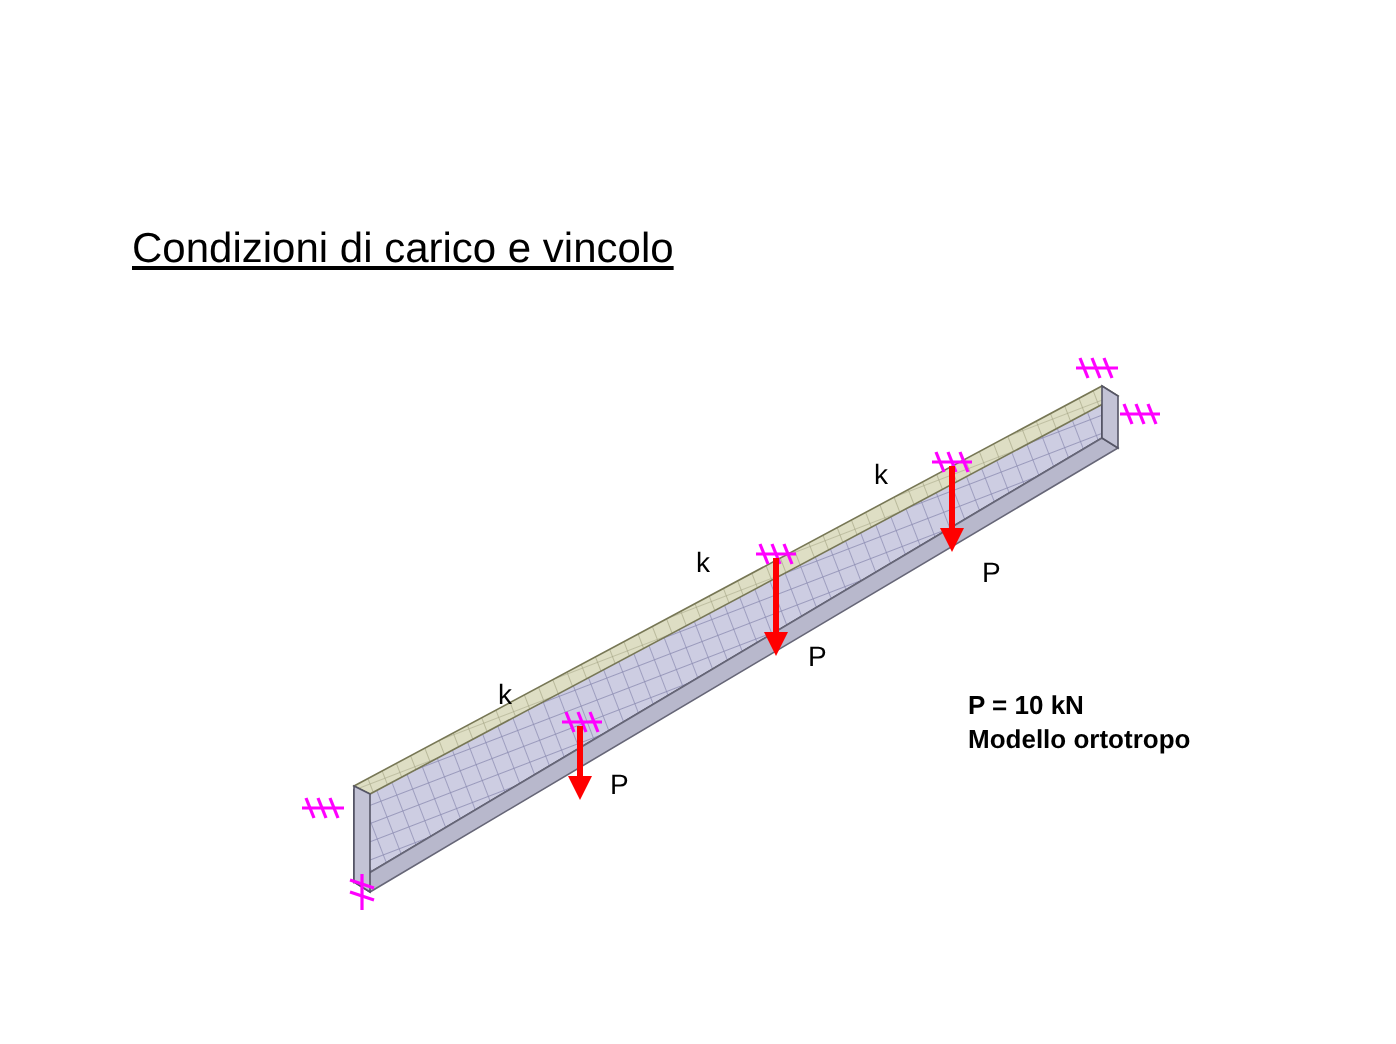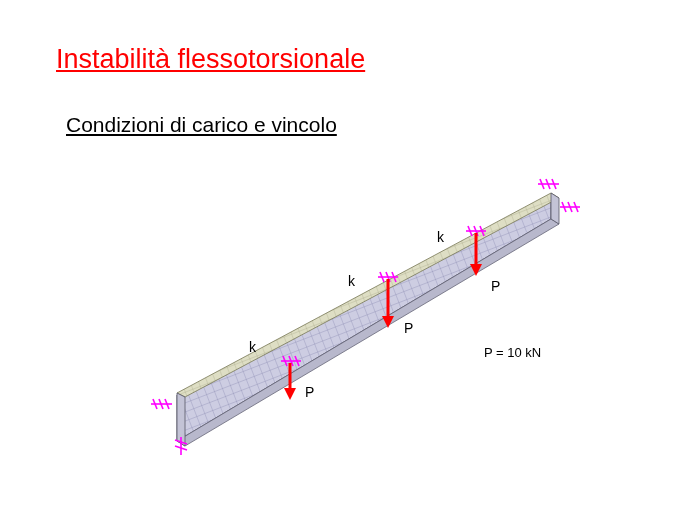--- a/index.html
+++ b/index.html
@@ -42,21 +42,21 @@
   }
   .note {
     position: absolute;
     left: 484px;
     top: 344px;
     font-size: 13px;
     color: #000000;
     line-height: 17px;
     white-space: nowrap;
   }
-  .note div { white-space: nowrap; }
+  .note div { white-space: nowrap; font-weight: bold; }
 
   .figure {
     position: absolute;
     left: 0;
     top: 0;
     width: 698px;
     height: 522px;
   }
   .lbl {
     position: absolute;
@@ -65,21 +65,20 @@
     white-space: nowrap;
   }
   .lbl-k { font-size: 14px; }
   .lbl-p { font-size: 14px; }
 </style>
 </head>
 <body>
 
 <div class="slide">
 
-  <div class="title">Instabilità flessotorsionale</div>
   <div class="subtitle">Condizioni di carico e vincolo</div>
 
   <svg class="figure" viewBox="0 0 698 522" xmlns="http://www.w3.org/2000/svg">
     <defs>
       <pattern id="mesh" width="8.5" height="8.5" patternUnits="userSpaceOnUse" patternTransform="rotate(-21)">
         <rect width="8.5" height="8.5" fill="#cdcde2"></rect>
         <path d="M0 0 H8.5 M0 0 V8.5" stroke="#8a8ab0" stroke-width="0.7"></path>
       </pattern>
       <pattern id="meshtop" width="8" height="8" patternUnits="userSpaceOnUse" patternTransform="rotate(-21)">
         <rect width="8" height="8" fill="#dedec4"></rect>
@@ -163,15 +162,16 @@
   <div class="lbl lbl-k" style="left:249px; top:339px;">k</div>
   <div class="lbl lbl-k" style="left:348px; top:273px;">k</div>
   <div class="lbl lbl-k" style="left:437px; top:229px;">k</div>
 
   <div class="lbl lbl-p" style="left:305px; top:384px;">P</div>
   <div class="lbl lbl-p" style="left:404px; top:320px;">P</div>
   <div class="lbl lbl-p" style="left:491px; top:278px;">P</div>
 
   <div class="note">
     <div>P = 10 kN</div>
+    <div>Modello ortotropo</div>
   </div>
 
 </div>
 
 </body></html>

